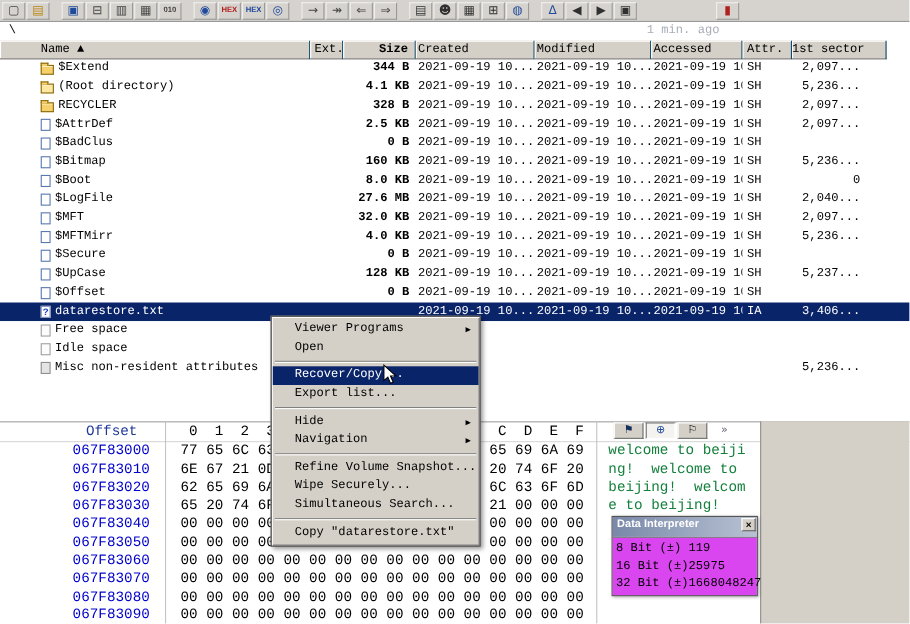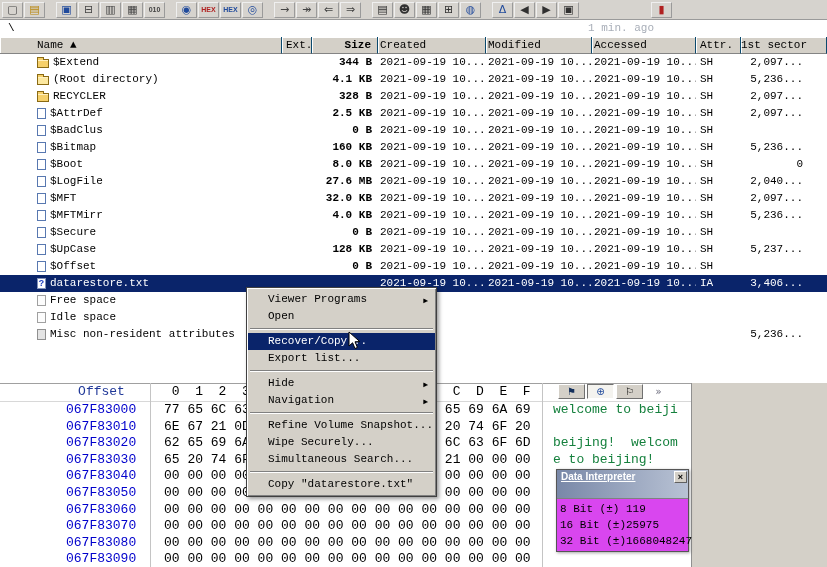--- a/index.html
+++ b/index.html
@@ -33,21 +33,21 @@
          white-space:nowrap;overflow:hidden;padding-left:4px;}
   .flrow{display:flex;height:17px;line-height:17px;font-size:11px;background:#fff;}
   .flrow.selected{background:#0a246a;color:#fff;}
   .cell{white-space:nowrap;overflow:hidden;box-sizing:border-box;padding-left:4px;}
   .c-name{width:282px;padding-left:37px;display:flex;align-items:center;}
   .hcell.c-name{display:block;}
   .c-ext{width:30px;}
   .c-size{width:66px;text-align:right;padding-right:6px;padding-left:0;font-weight:bold;}
   .c-created{width:108px;padding-left:2px;}
   .c-mod{width:106px;padding-left:2px;}
-  .c-acc{width:104px;padding-left:2px;}
+  .c-acc{width:83px;padding-left:2px;}
   .c-attr{width:45px;}
   .c-sector{width:86px;text-align:right;padding-right:24px;padding-left:0;}
 
   .fic{position:relative;width:12px;height:11px;flex:none;display:inline-block;margin-right:4px;
        font-size:9px;line-height:11px;text-align:center;box-sizing:border-box;}
   .icon-folder,.icon-folder-open{background:#f6d06a;border:1px solid #8a6a14;height:9px;margin-top:2px;
        box-shadow:inset 0 1px 0 #fff0c0;}
   .icon-folder::before,.icon-folder-open::before{content:"";position:absolute;left:-1px;top:-3px;width:5px;height:2px;
        background:#f6d06a;border:1px solid #8a6a14;border-bottom:none;}
   .icon-folder-open{background:#fce8a0;}
@@ -74,23 +74,23 @@
   .pvb{position:absolute;top:384px;width:27px;height:15px;z-index:10;display:flex;align-items:center;
        justify-content:center;font-size:10px;background:#d4d0c8;
        border:1px solid;border-color:#fff #707070 #707070 #fff;font-family:"DejaVu Sans",sans-serif;box-sizing:border-box;}
   .pvb.pressed{background:#f4f3ef;border-color:#707070 #fff #fff #707070;color:#204a9c;}
   .pvb.flat{border-color:transparent;background:transparent;color:#667;}
   .pvb.navy{color:#15305c;}
 
   
   .di{position:absolute;left:556px;top:469px;width:133px;z-index:40;background:#d4d0c8;
       border:1px solid #555;box-shadow:1px 1px 3px rgba(0,0,0,.35);box-sizing:border-box;}
-  .di-title{position:relative;height:28px;background:linear-gradient(90deg,#7988a8,#b8c2d4);
+  .di-title{position:relative;height:18px;background:linear-gradient(90deg,#7988a8,#b8c2d4);
             color:#fff;font-size:10px;font-weight:bold;line-height:14px;padding-left:4px;
-            font-family:"Liberation Sans",sans-serif;text-decoration:underline;}
+            font-family:"Liberation Sans",sans-serif;}
   .di-close{position:absolute;right:1px;top:1px;width:13px;height:12px;background:#d4d0c8;color:#000;
             border:1px solid;border-color:#fff #606060 #606060 #fff;font-size:9px;line-height:10px;
             text-align:center;box-sizing:border-box;}
   .di-body{background:#d946ef;border-top:1px solid #808080;padding:2px 3px;}
   .di-row{display:flex;height:16px;line-height:16px;font-size:11px;}
   .di-label{width:58px;text-align:right;margin-right:8px;flex:none;white-space:nowrap;}
   .di-value{white-space:nowrap;}
 
   
   .menu{position:absolute;left:246px;top:287px;width:191px;background:#d4d0c8;z-index:50;
@@ -440,20 +440,21 @@
 
         <div class="hxrow">
           <span class="hxoff">067F83000</span>
           <span class="hxbytes">77 65 6C 63 6F 6D 65 20 74 6F 20 62 65 69 6A 69</span>
           <span class="hxtext">welcome to beiji</span>
         </div>
 
         <div class="hxrow">
           <span class="hxoff">067F83010</span>
           <span class="hxbytes">6E 67 21 0D 0A 77 65 6C 63 6F 6D 65 20 74 6F 20</span>
+          <span class="hxtext">ng!  welcome to </span>
         </div>
 
         <div class="hxrow">
           <span class="hxoff">067F83020</span>
           <span class="hxbytes">62 65 69 6A 69 6E 67 21 0D 0A 77 65 6C 63 6F 6D</span>
           <span class="hxtext">beijing!  welcom</span>
         </div>
 
         <div class="hxrow">
           <span class="hxoff">067F83030</span>

